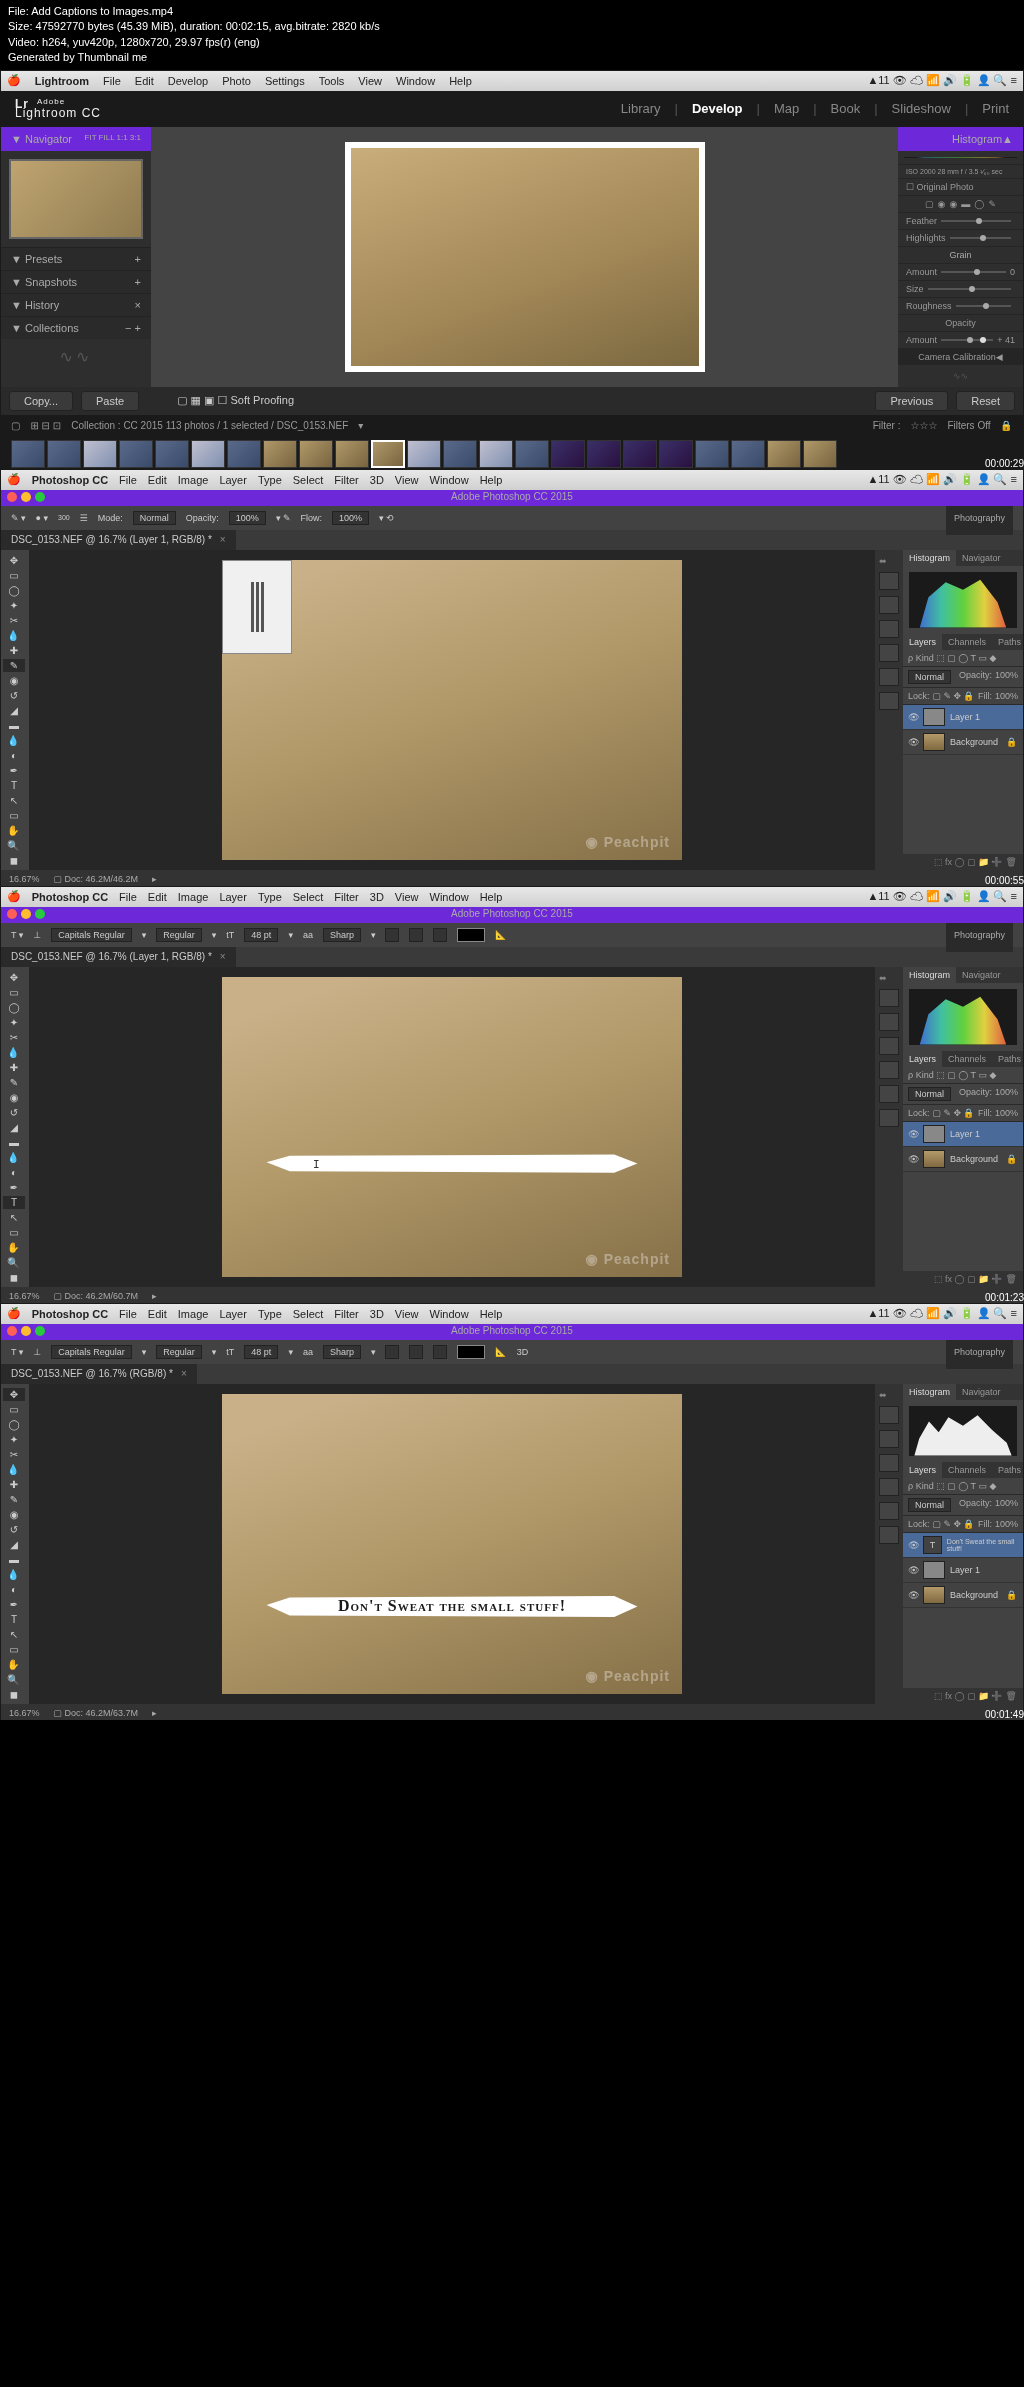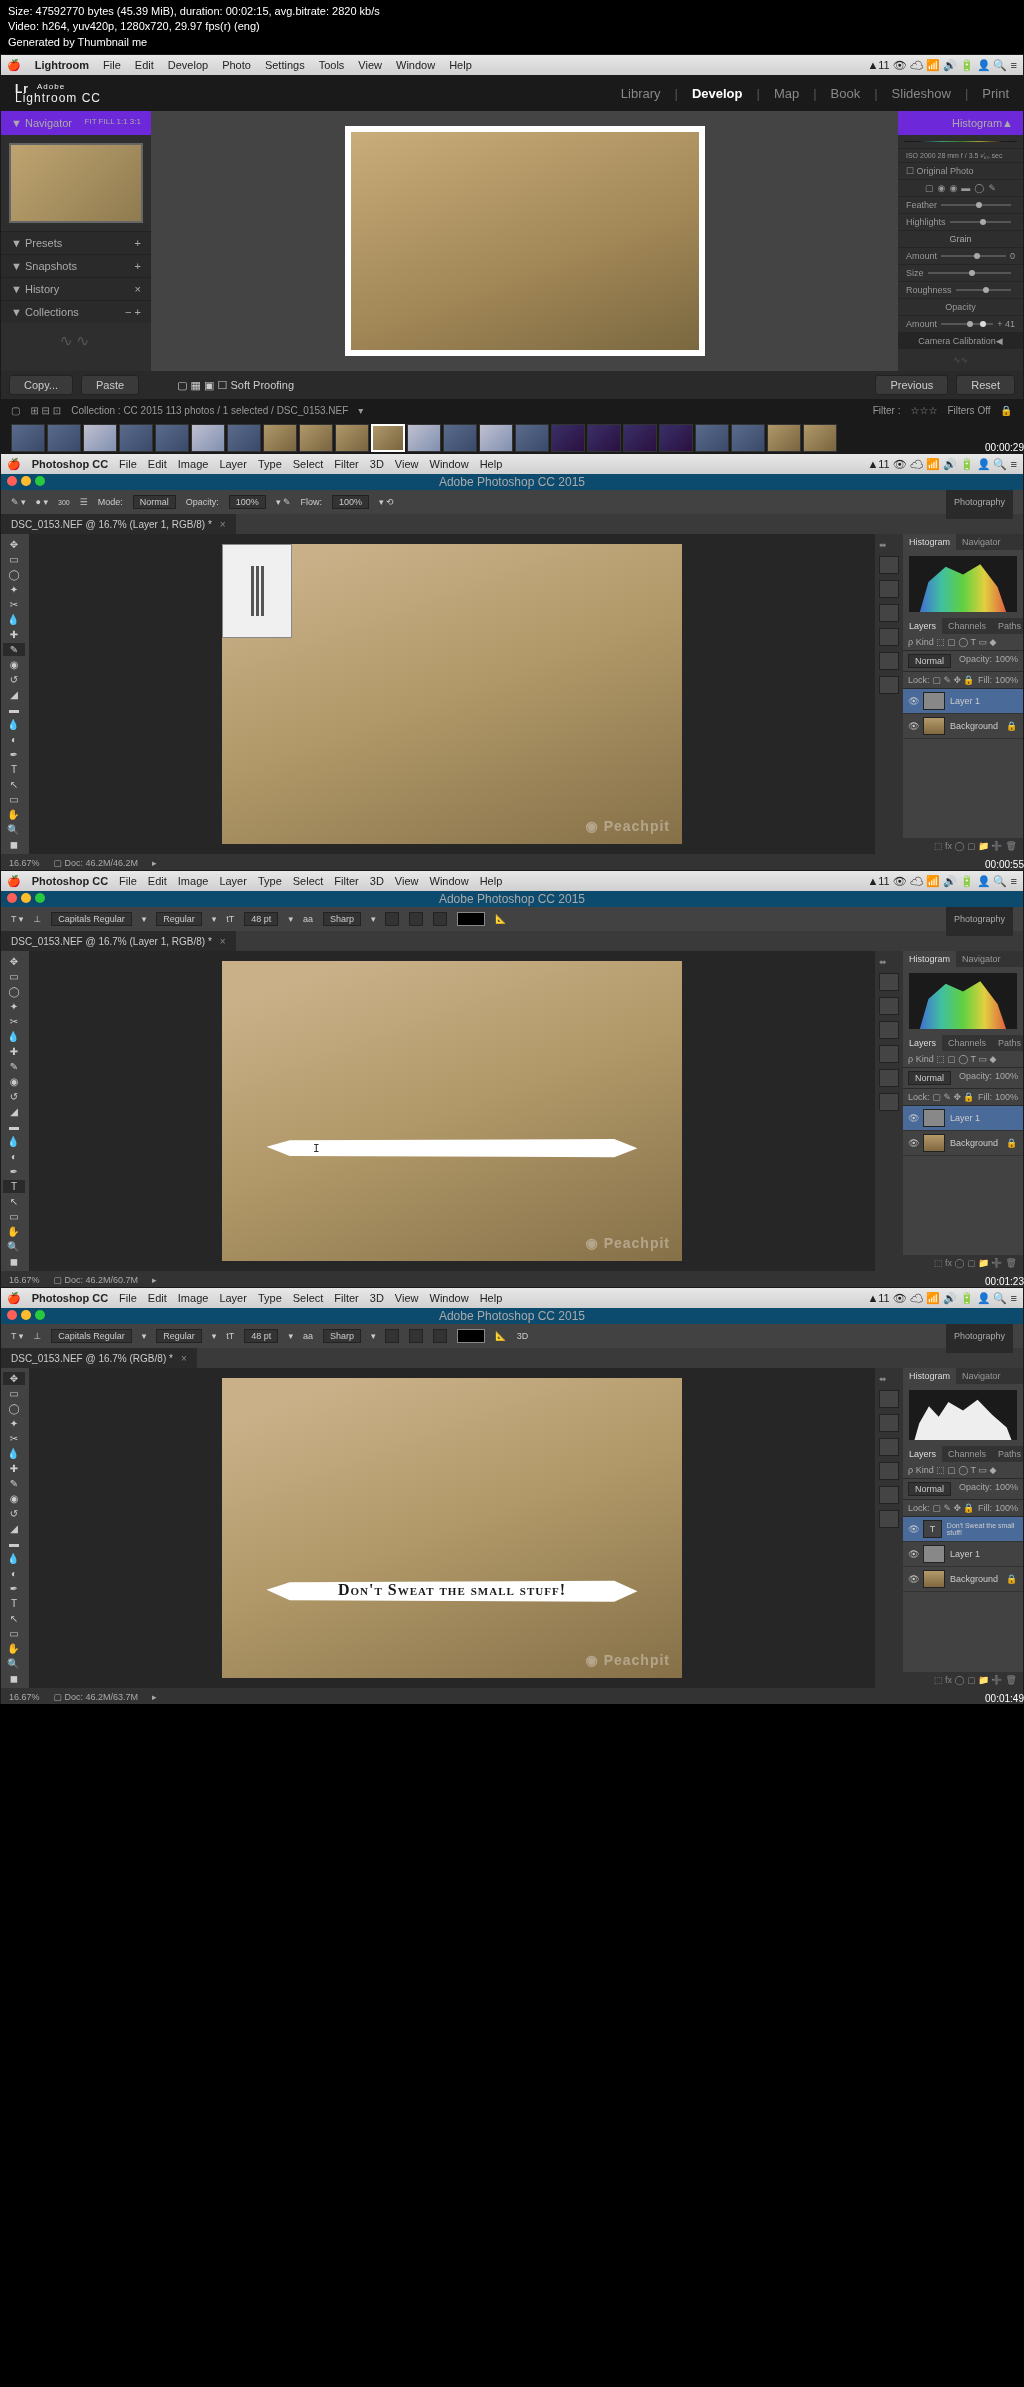--- a/index.html
+++ b/index.html
@@ -37,21 +37,21 @@
 .filmstrip{background:#1a1a1a;height:34px;display:flex;gap:2px;padding:3px 10px;overflow:hidden;}
 .fs-thumb{width:34px;height:28px;background:linear-gradient(135deg,#5a6a8a,#3a4a6a);flex-shrink:0;border:1px solid #333;}
 .fs-thumb.sel{border:2px solid #fff;}
 .fs-thumb.warm{background:linear-gradient(135deg,#b09868,#786440);}
 .fs-thumb.dark{background:linear-gradient(135deg,#3a3068,#2a1040);}
 .fs-thumb.light{background:linear-gradient(135deg,#c0c0d0,#8090b0);}
 .timestamp{position:relative;text-align:right;font-size:10px;color:#fff;padding-right:0;margin-top:-14px;z-index:5;}
 
 .ps-menubar{background:linear-gradient(#e8e8e8,#d0d0d0);height:20px;display:flex;align-items:center;padding:0 6px;gap:11px;font-size:11px;color:#222;}
 .ps-menubar .right{margin-left:auto;display:flex;gap:8px;}
-.ps-title{background:#0c4a6e;height:16px;text-align:center;font-size:12px;color:#aaa;padding-top:1px;position:relative;}
+.ps-title{background:#6d28d9;height:16px;text-align:center;font-size:10px;color:#aaa;padding-top:1px;position:relative;}
 .traffic{position:absolute;left:6px;top:2px;display:flex;gap:4px;}
 .traffic span{width:10px;height:10px;border-radius:50%;}
 .traffic .r{background:#ff5f56;}
 .traffic .y{background:#ffbd2e;}
 .traffic .g{background:#27c93f;}
 .ps-options{background:#424242;height:24px;display:flex;align-items:center;padding:0 10px;gap:10px;font-size:9px;color:#ccc;}
 .ps-tab{background:#2a2a2a;height:20px;padding:3px 10px;font-size:10px;color:#ccc;display:flex;align-items:center;}
 .ps-tab .x{margin-left:8px;color:#888;cursor:pointer;}
 .ps-body{display:flex;height:320px;background:#262626;}
 .ps-tools{width:28px;background:#424242;display:flex;flex-direction:column;gap:2px;padding:4px 2px;}
@@ -82,20 +82,21 @@
 .ps-lthumb.txt{background:#424242;display:flex;align-items:center;justify-content:center;color:#ccc;}
 .ps-status{background:#333;height:18px;font-size:9px;color:#aaa;padding:2px 8px;display:flex;gap:14px;align-items:center;}
 .ps-label-right{margin-left:auto;background:#2a2a2a;padding:12px 8px;font-size:9px;color:#aaa;}
 .opt-field{background:#333;border:1px solid #222;padding:1px 6px;font-size:9px;color:#ccc;}
 .iconbox{width:14px;height:14px;background:#333;border:1px solid #222;}
 </style>
 </head>
 <body>
 
 <div class="fileinfo">
+<div>File: Add Captions to Images.mp4</div>
 <div>Size: 47592770 bytes (45.39 MiB), duration: 00:02:15, avg.bitrate: 2820 kb/s</div>
 <div>Video: h264, yuv420p, 1280x720, 29.97 fps(r) (eng)</div>
 <div>Generated by Thumbnail me</div>
 </div>
 
 <div class="panel">
 <div class="menubar">
 <span class="apple">🍎</span>
 <span style="font-weight:bold">Lightroom</span>
 <span>File</span>

